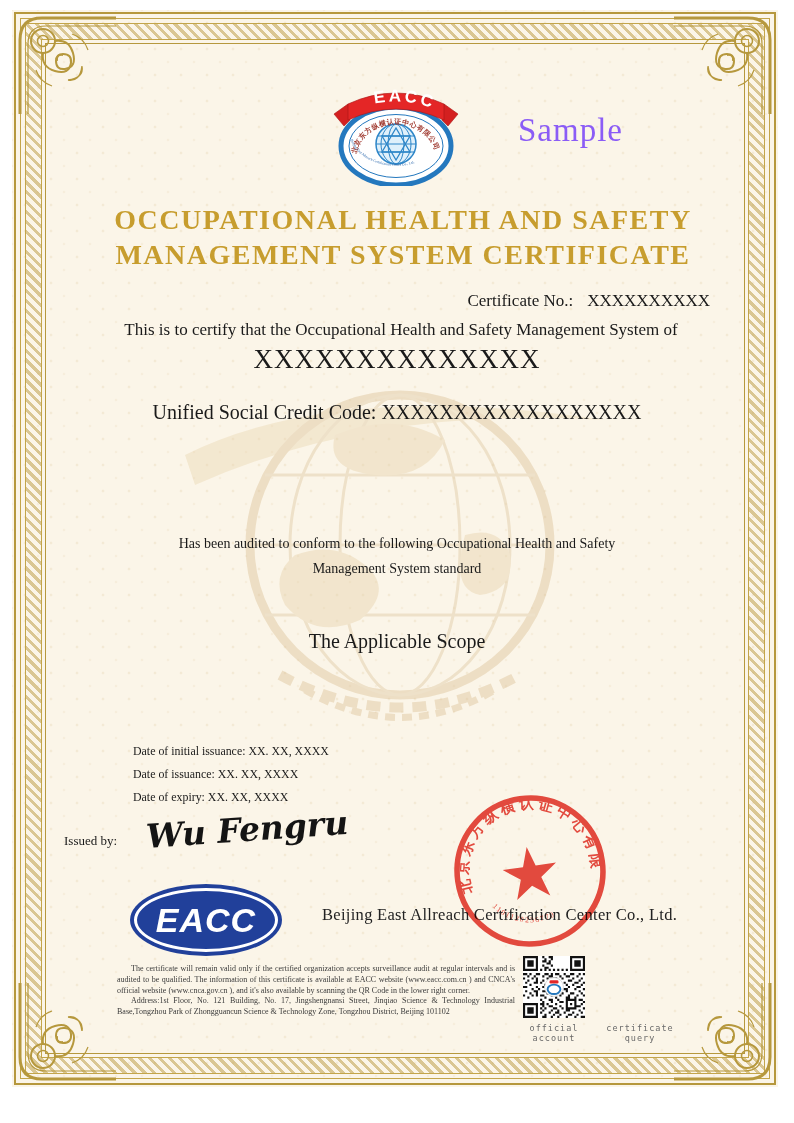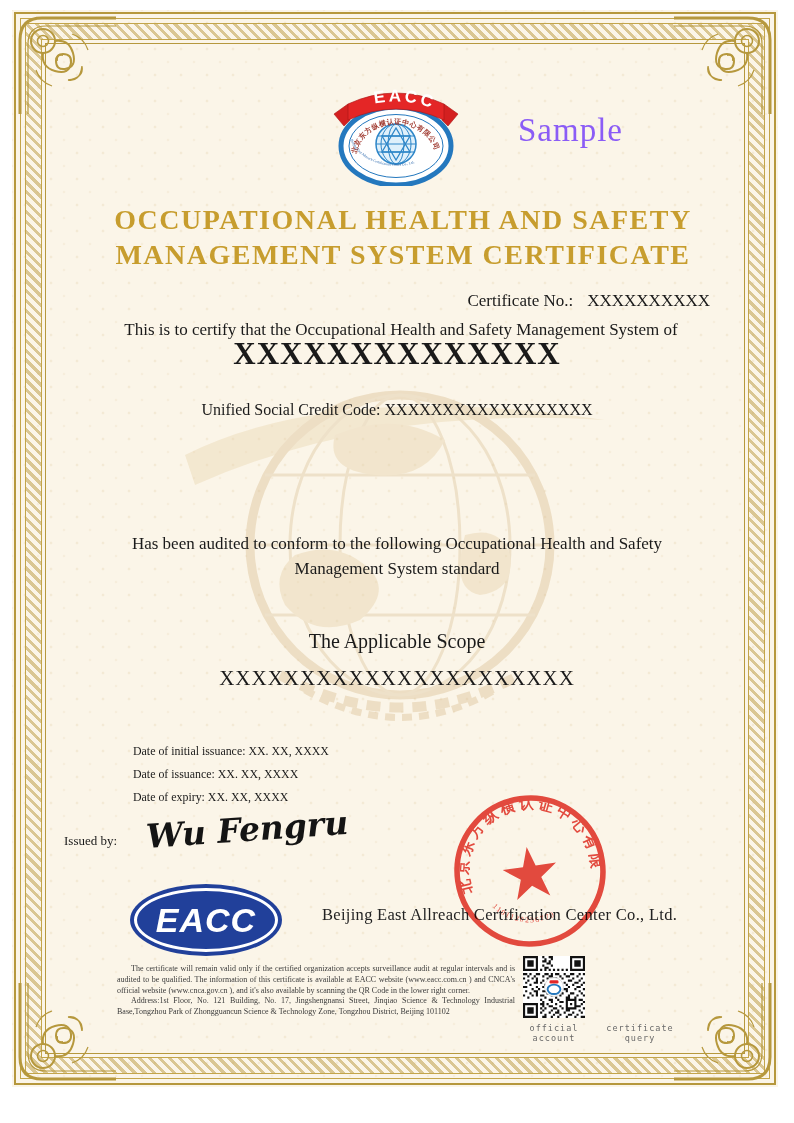--- a/index.html
+++ b/index.html
@@ -31,24 +31,24 @@
   .content{position:absolute;inset:0;z-index:4;}
   .abs{position:absolute;}
   .center{left:0;right:0;text-align:center;}
   .logo-top{left:330px;top:78px;}
   .sample{left:518px;top:112px;font-size:33px;color:#8b5cf6;letter-spacing:1px;}
   .title{top:202px;font-size:28px;line-height:35px;font-weight:700;letter-spacing:1.5px;
          color:#c79d2e;padding-left:12px;}
   .certno{right:84px;top:291px;font-size:17px;}
   .certno .gap{display:inline-block;width:14px;}
   .certify{top:320px;font-size:17px;margin-left:8px;}
-  .company{top:336px;font-size:31px;font-weight:700;letter-spacing:1px;}
-  .uscc{top:401px;font-size:16px;}
+  .company{top:344px;font-size:27px;font-weight:400;letter-spacing:1px;}
+  .uscc{top:401px;font-size:20px;}
   .addr{left:133px;top:442px;font-size:16.5px;line-height:23.5px;}
-  .audited{top:531px;font-size:17px;line-height:25px;}
+  .audited{top:531px;font-size:14px;line-height:25px;}
   .standard{top:584px;font-size:28px;font-weight:700;letter-spacing:2px;}
   .scope-label{top:630px;font-size:20px;}
   .scope{top:666px;font-size:21px;letter-spacing:1px;}
   .dates{left:133px;top:740px;font-size:12.5px;line-height:23px;transform:scaleX(.95);
          transform-origin:left top;}
   .issuedby{left:64px;top:833px;font-size:13px;}
   .signature{left:146px;top:810px;font-size:33px;font-weight:700;font-style:italic;
              font-family:"DejaVu Serif",serif;transform:rotate(-4deg);letter-spacing:0px;color:#141414;}
   .eacc-oval{left:130px;top:884px;width:152px;height:72px;background:#21409a;border-radius:50%;
              display:flex;align-items:center;justify-content:center;position:absolute;}
@@ -202,21 +202,20 @@
 
 
     <div class="abs center audited">
       <div>Has been audited to conform to the following Occupational Health and Safety</div>
       <div>Management System standard</div>
     </div>
 
 
     <div class="abs center scope-label">The Applicable Scope</div>
 
-    <div class="abs center scope">XXXXXXXXXXXXXXXXXXXXXX</div>
 
     <div class="abs dates">
       <div>Date of initial issuance: XX. XX, XXXX</div>
       <div>Date of issuance: XX. XX, XXXX</div>
       <div>Date of expiry: XX. XX, XXXX</div>
     </div>
 
     <div class="abs issuedby">Issued by:</div>
     <div class="abs signature">Wu Fengru</div>
 

